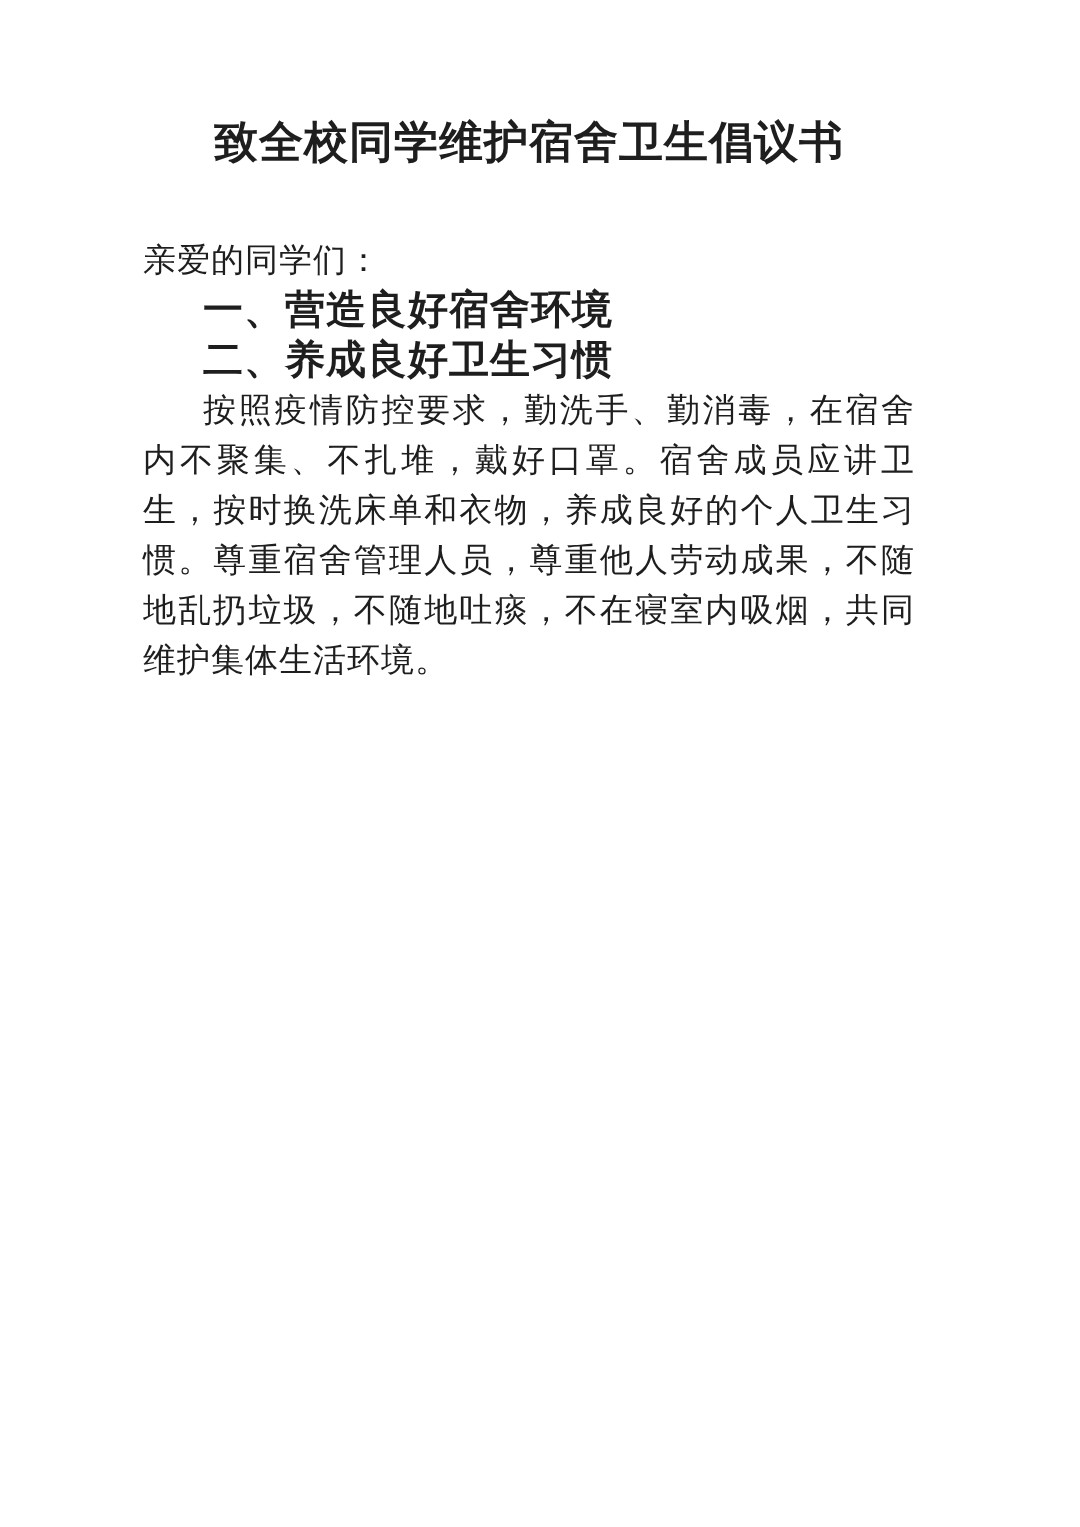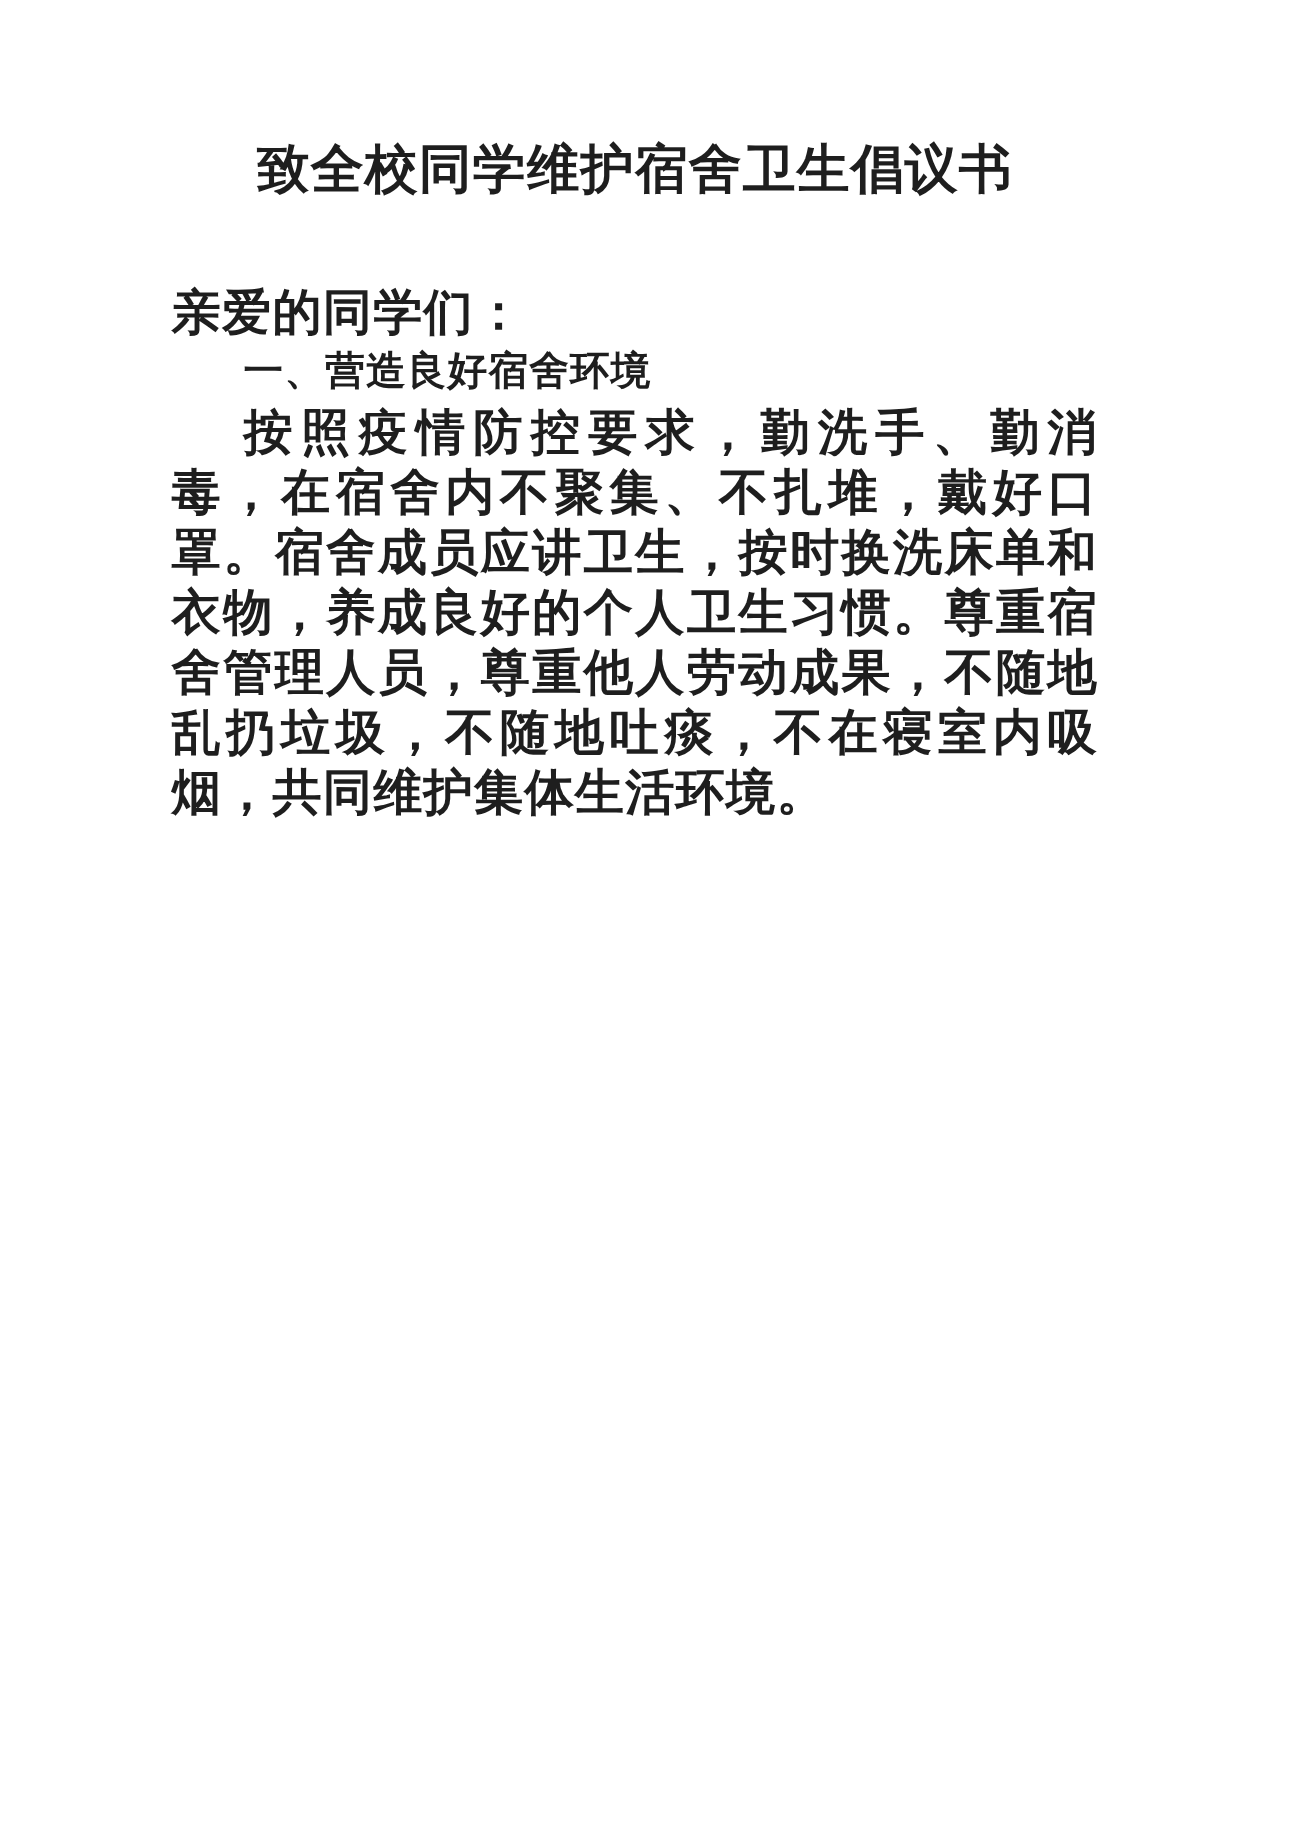--- a/index.html
+++ b/index.html
@@ -28,48 +28,49 @@
     font-family: "Liberation Sans", sans-serif;
     font-size: 44px;
     line-height: 56px;
     font-weight: 700;
     text-align: center;
     letter-spacing: 1px;
     white-space: nowrap;
   }
   .doc-text {
     margin: 0;
-    font-size: 41px;
+    font-size: 33px;
     line-height: 50px;
-    font-weight: 700;
+    font-weight: 400;
     text-align: justify;
     text-justify: inter-character;
     text-align-last: left;
     letter-spacing: 1px;
   }
   .indent-2 {
     text-indent: 60px;
   }
   .section-heading {
     margin: 0;
-    font-size: 33px;
+    font-size: 40px;
     line-height: 50px;
     font-weight: 700;
     text-indent: 60px;
     letter-spacing: 1px;
   }
 </style>
 </head>
 <body>
 
 <div class="page">
   <h1 class="doc-title">致全校同学维护宿舍卫生倡议书</h1>
 
   <p class="doc-text">亲爱的同学们：</p>
 
 
   <h2 class="section-heading">一、营造良好宿舍环境</h2>
 
 
+  <h2 class="section-heading">二、养成良好卫生习惯</h2>
 
   <p class="doc-text indent-2">按照疫情防控要求，勤洗手、勤消毒，在宿舍内不聚集、不扎堆，戴好口罩。宿舍成员应讲卫生，按时换洗床单和衣物，养成良好的个人卫生习惯。尊重宿舍管理人员，尊重他人劳动成果，不随地乱扔垃圾，不随地吐痰，不在寝室内吸烟，共同维护集体生活环境。</p>
 
 </div>
 
 </body></html>

